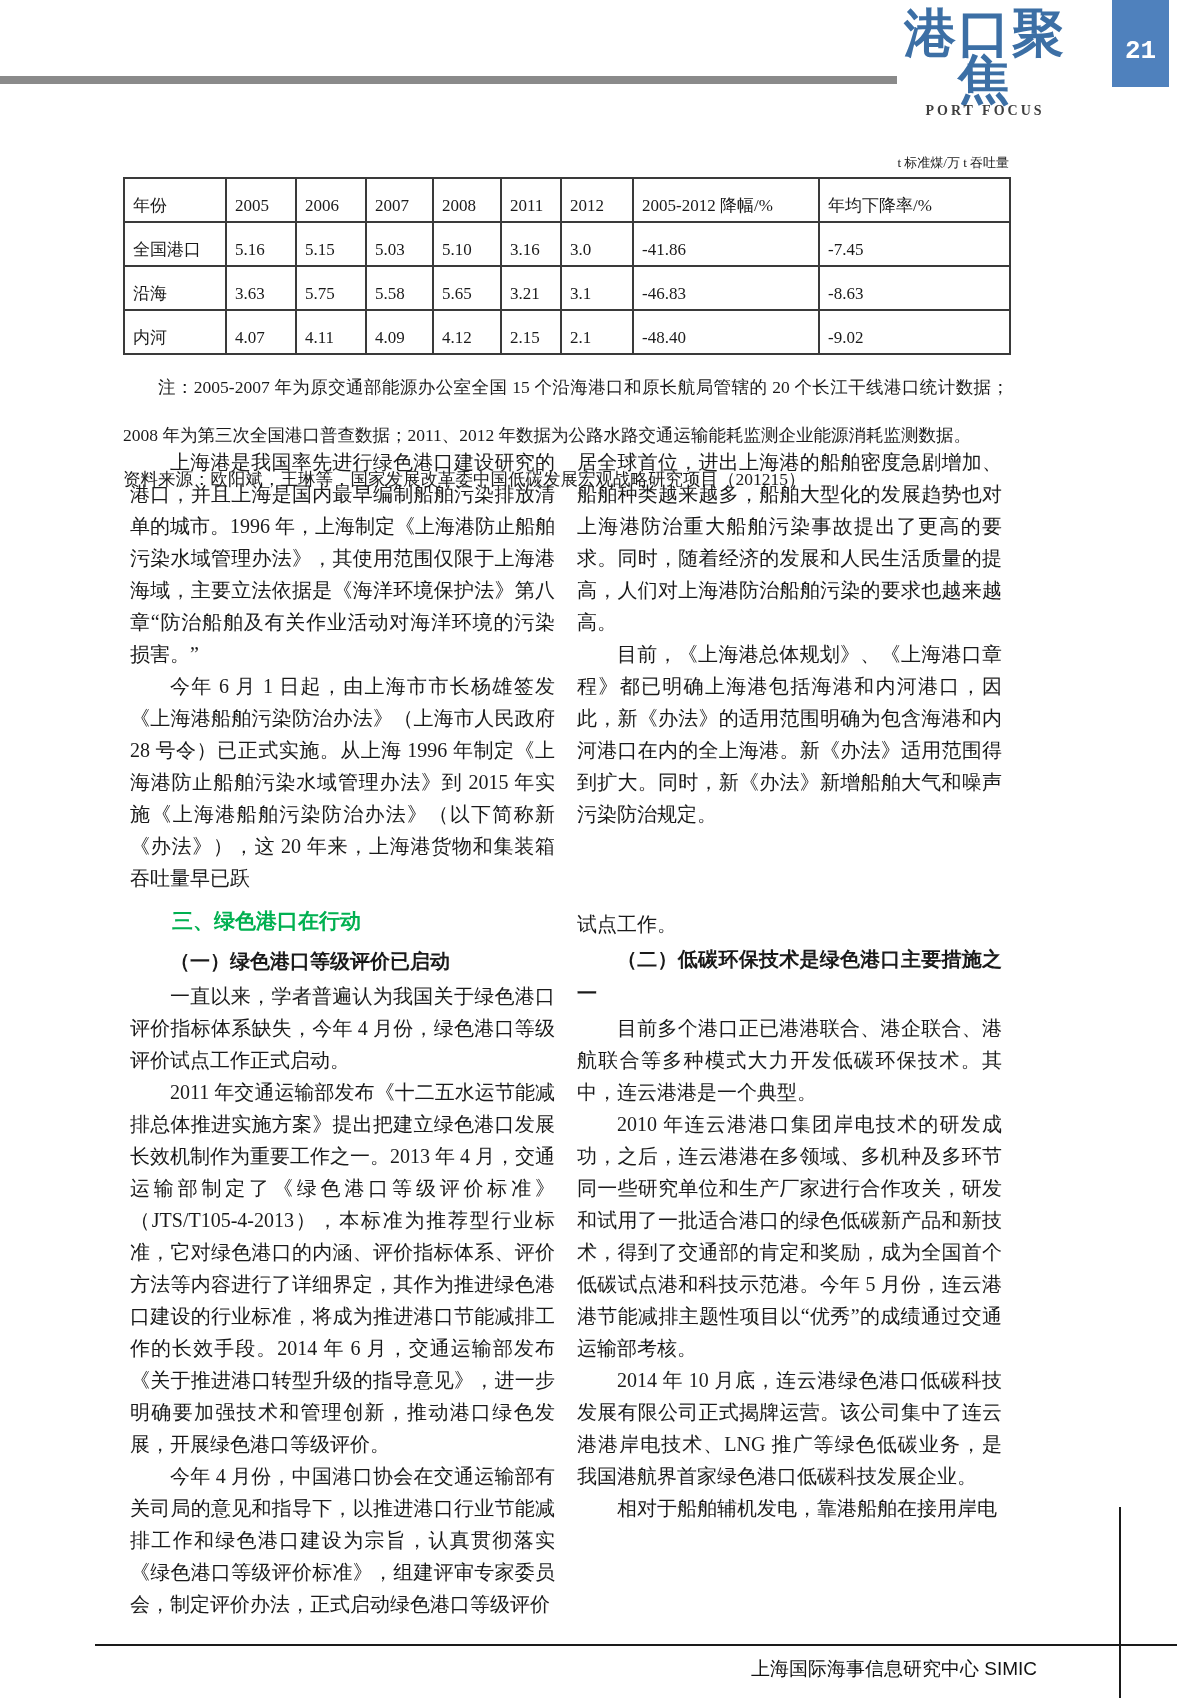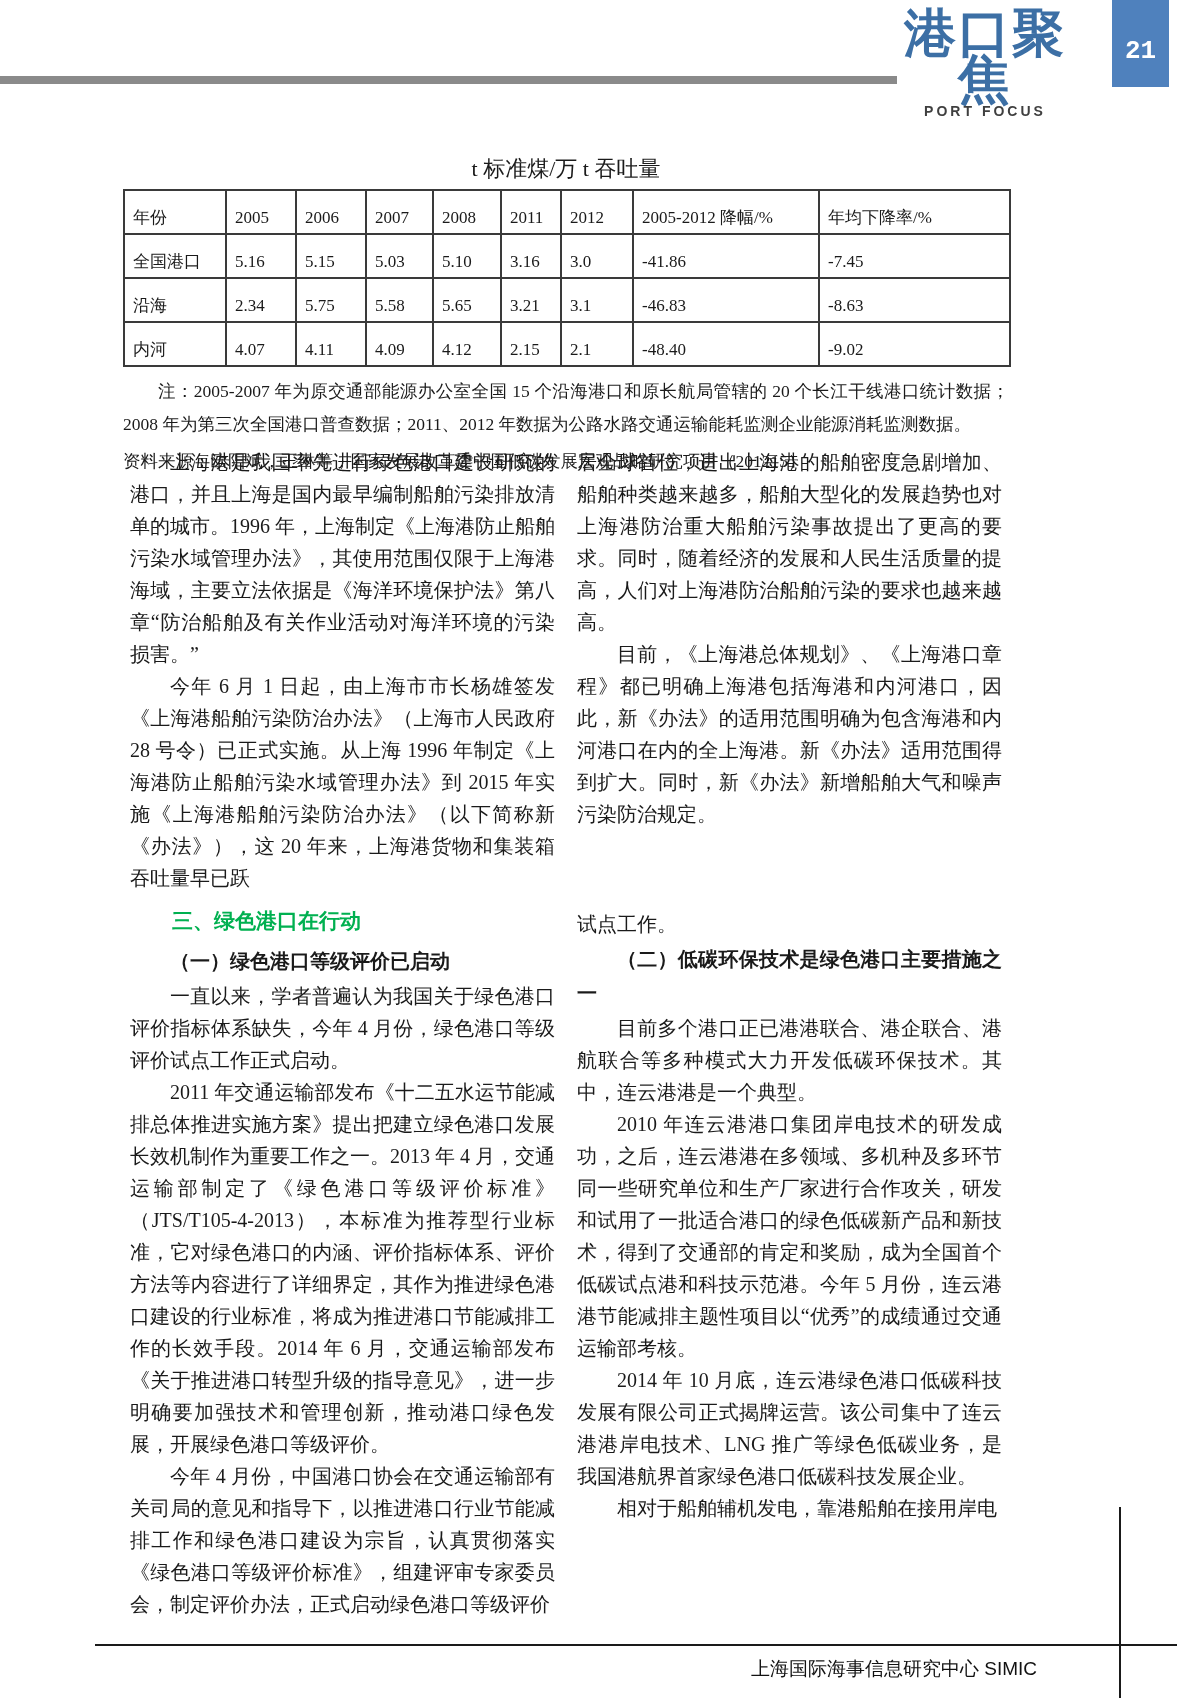--- a/index.html
+++ b/index.html
@@ -29,21 +29,21 @@
   }
   .header-title-cn {
     font-family: "Liberation Sans", "DejaVu Sans", sans-serif;
     font-size: 52px;
     font-weight: bold;
     color: #3c6fa5;
     letter-spacing: 2px;
     line-height: 46px;
   }
   .header-title-en {
-    font-family: Liberation Sans, sans-serif;
+    font-family: Liberation Serif, serif;
     font-size: 14px;
     font-weight: bold;
     color: #3f3f3f;
     letter-spacing: 3px;
     margin-top: 1px;
   }
   .page-num-box {
     position: absolute;
     left: 1112px; top: 0;
     width: 57px; height: 87px;
@@ -65,22 +65,22 @@
     position: absolute;
     left: 123px; top: 140px;
     width: 886px;
   }
   .table-caption {
     text-align: center;
     font-size: 17px;
     line-height: 22px;
   }
   .table-unit {
-    text-align: center;
-    font-size: 22px;
+    text-align: right;
+    font-size: 13px;
     margin-top: 14px;
     margin-bottom: 5px;
   }
   table.energy {
     width: 100%;
     border-collapse: collapse;
     table-layout: fixed;
   }
   table.energy td, table.energy th {
     border: 2px solid #3a3a3a;
@@ -88,21 +88,21 @@
     font-weight: normal;
     text-align: left;
     padding: 15px 4px 4px 8px;
     height: 29px;
     overflow: hidden;
     white-space: nowrap;
   }
   .table-note {
     margin-top: 8px;
     font-size: 17.5px;
-    line-height: 33px;
+    line-height: 48px;
     text-indent: 2em;
     text-align: justify;
   }
   .table-source {
     margin-top: 8px;
     font-size: 17.5px;
     line-height: 24px;
   }
 
   
@@ -208,21 +208,21 @@
         <td>5.15</td>
         <td>5.03</td>
         <td>5.10</td>
         <td>3.16</td>
         <td>3.0</td>
         <td>-41.86</td>
         <td>-7.45</td>
       </tr>
       <tr>
         <td>沿海</td>
-        <td>2.34</td>
+        <td>3.63</td>
         <td>5.75</td>
         <td>5.58</td>
         <td>5.65</td>
         <td>3.21</td>
         <td>3.1</td>
         <td>-46.83</td>
         <td>-8.63</td>
       </tr>
       <tr>
         <td>内河</td>

